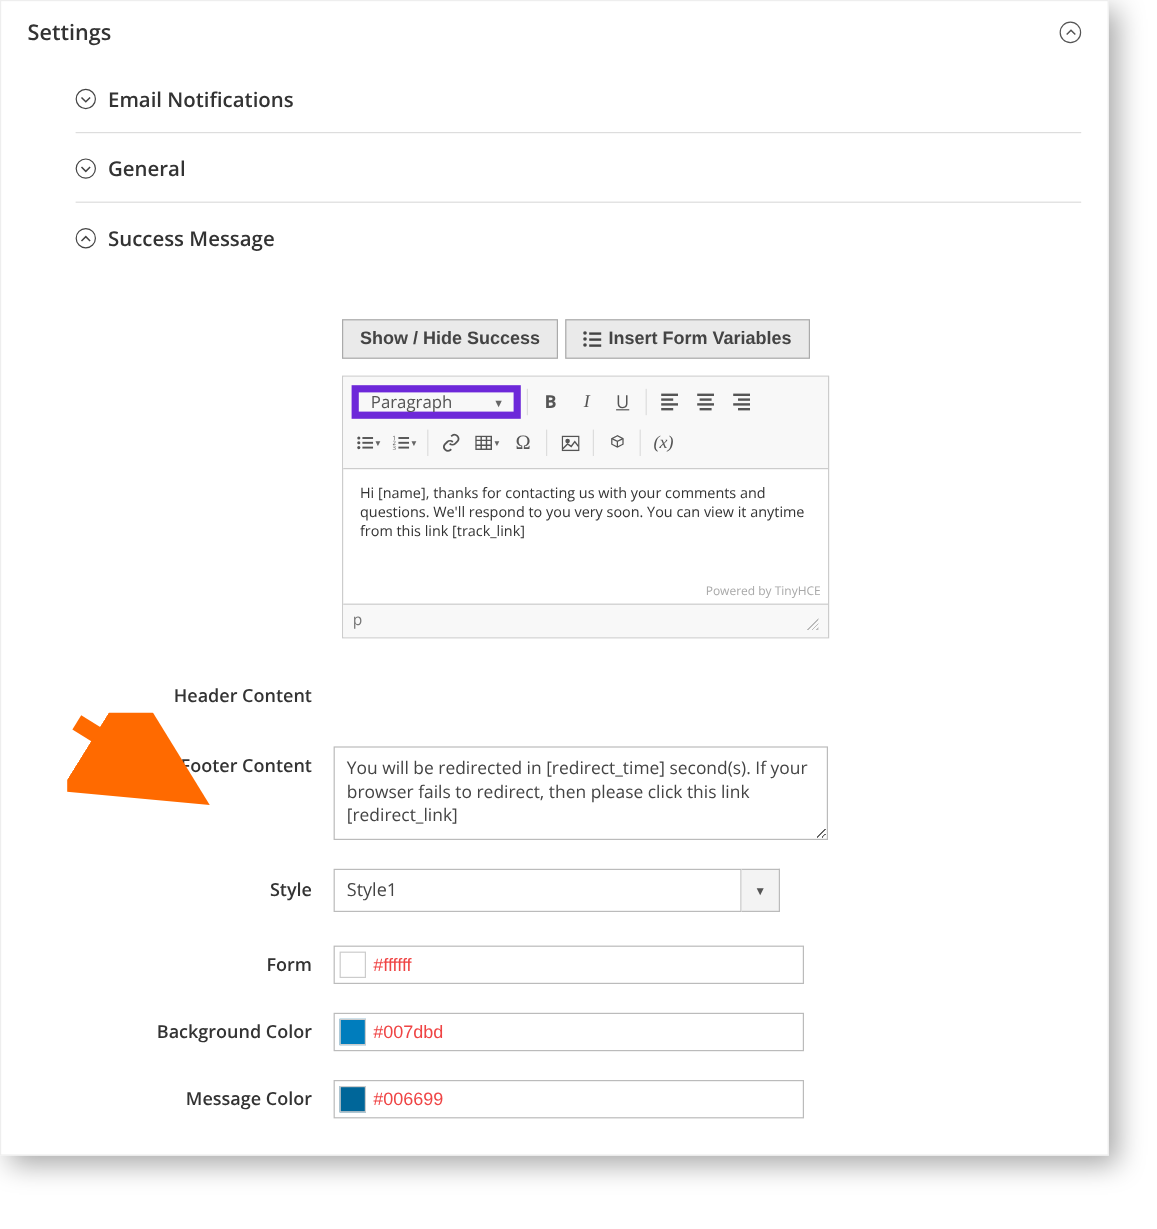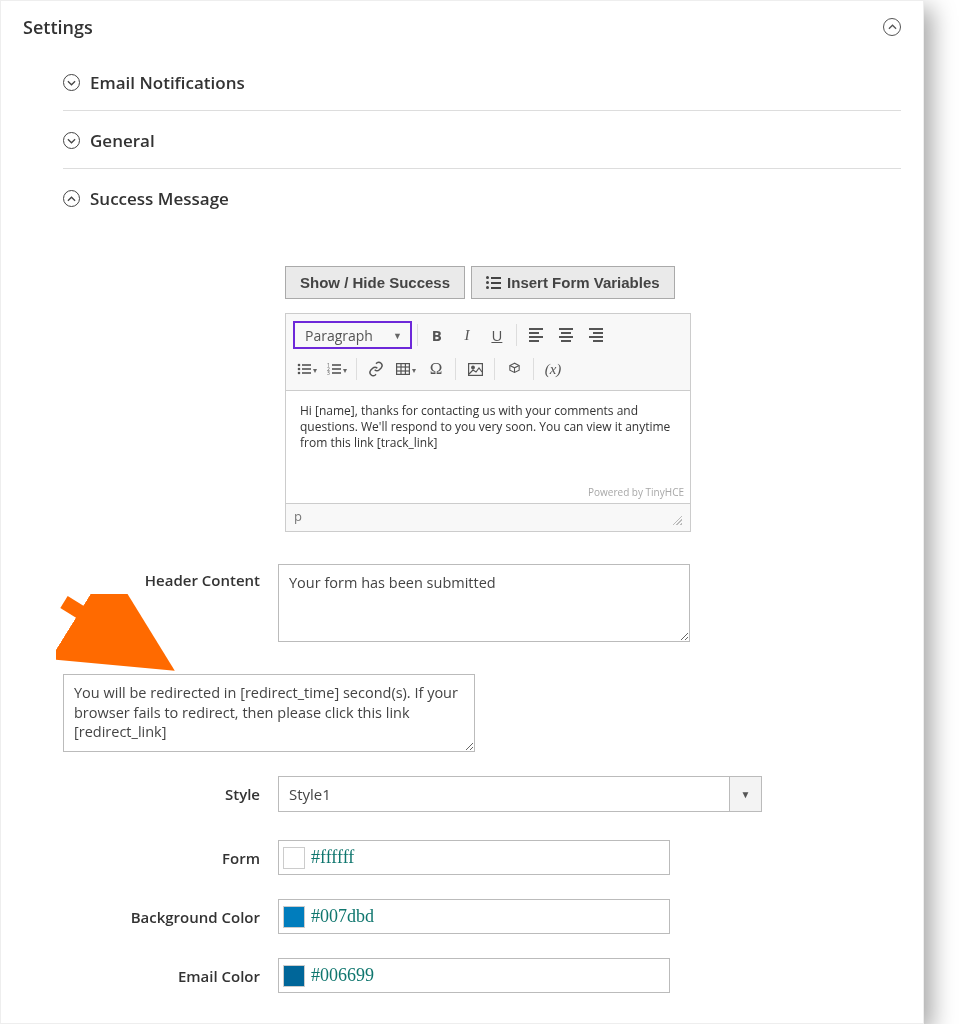--- a/index.html
+++ b/index.html
@@ -133,22 +133,22 @@
     font-size: 15px;
     color: #555;
     cursor: pointer;
     margin: 1px;
     position: relative;
   }
   .tb-para {
     width: auto;
     padding: 0 8px 0 10px;
     font-size: 14px;
-    border: 2px solid #6d28d9;
-    gap: 20px;
+    border: 6px solid #6d28d9;
+    gap: 34px;
     justify-content: space-between;
     min-width: 100px;
   }
   .tb-caret { font-size: 9px; color:#666; }
   .tb-sep {
     width: 1px; height: 22px; background: #ddd; margin: 0 4px;
   }
   .tb-drop::after {
     content: "▾";
     font-size: 8px;
@@ -207,21 +207,21 @@
     min-height: 78px;
     border: 1px solid #bbb;
     padding: 8px 10px;
     font-size: 14.5px;
     color: #444;
     font-family: inherit;
     resize: both;
     line-height: 1.35;
   }
   .select-wrap {
-    width: 484px;
+    width: 372px;
     display: flex;
   }
   .select-main {
     flex: 1;
     border: 1px solid #bbb;
     padding: 7px 10px;
     font-size: 15px;
     color: #444;
     background: #fff;
   }
@@ -247,24 +247,24 @@
     background: #fff;
   }
   .swatch {
     width: 22px; height: 22px;
     border: 1px solid #ccc;
     flex-shrink: 0;
   }
   .color-input {
     border: none;
     outline: none;
-    font-size: 18px;
-    color: #0f766e;
+    font-size: 15px;
+    color: #ef4444;
     flex: 1;
-    font-family: Liberation Serif, serif;
+    font-family: Liberation Sans, sans-serif;
     padding: 2px 2px;
   }
   .field-row.tight { margin-top: 24px; align-items: center; }
   .field-row.tight .field-label { padding-top: 0; }
 
   
   .arrow {
     position: absolute;
     top: 594px;
     left: 56px;
@@ -455,24 +455,24 @@
         </div>
         <div class="powered">Powered by TinyHCE</div>
         <div class="editor-footer">
           <span>p</span>
           <span class="resize-grip"></span>
         </div>
       </div>
 
       <div class="field-row">
         <div class="field-label">Header Content</div>
-        <textarea class="textarea" style="">Your form has been submitted</textarea>
       </div>
 
       <div class="field-row">
+        <div class="field-label">Footer Content</div>
         <textarea class="textarea" style="">You will be redirected in [redirect_time] second(s). If your browser fails to redirect, then please click this link [redirect_link]</textarea>
       </div>
 
       <div class="field-row tight" style="margin-top:24px">
         <div class="field-label">Style</div>
         <div class="select-wrap">
           <div class="select-main">Style1</div>
           <div class="select-caret">▼</div>
         </div>
       </div>
@@ -487,21 +487,21 @@
 
       <div class="field-row tight">
         <div class="field-label">Background Color</div>
         <div class="color-wrap">
           <div class="swatch" style="background:#007dbd"></div>
           <input class="color-input" value="#007dbd" style="">
         </div>
       </div>
 
       <div class="field-row tight">
-        <div class="field-label">Email Color</div>
+        <div class="field-label">Message Color</div>
         <div class="color-wrap">
           <div class="swatch" style="background:#006699"></div>
           <input class="color-input" value="#006699" style="">
         </div>
       </div>
 
     </div>
   </div>
 </div>
 

